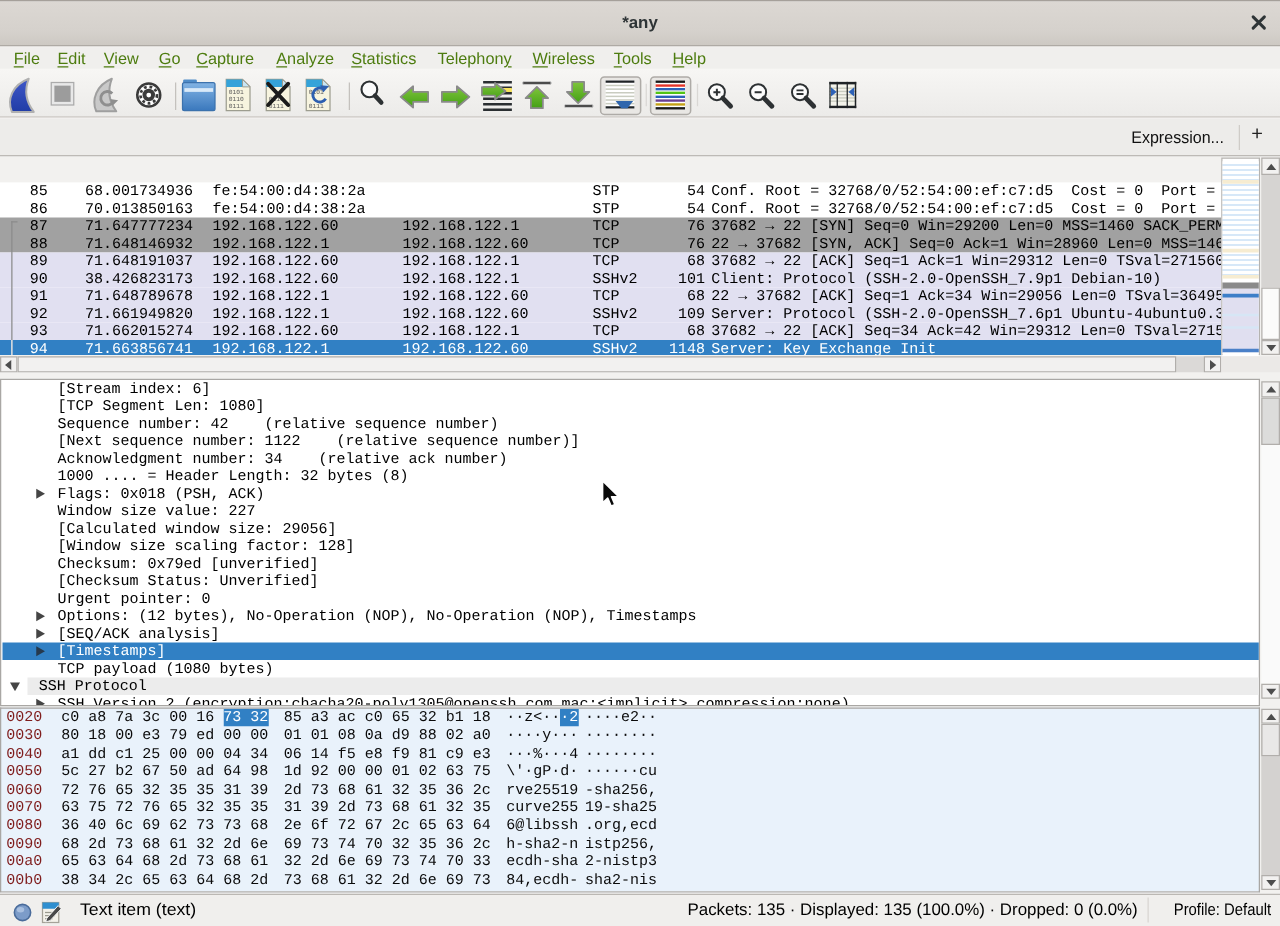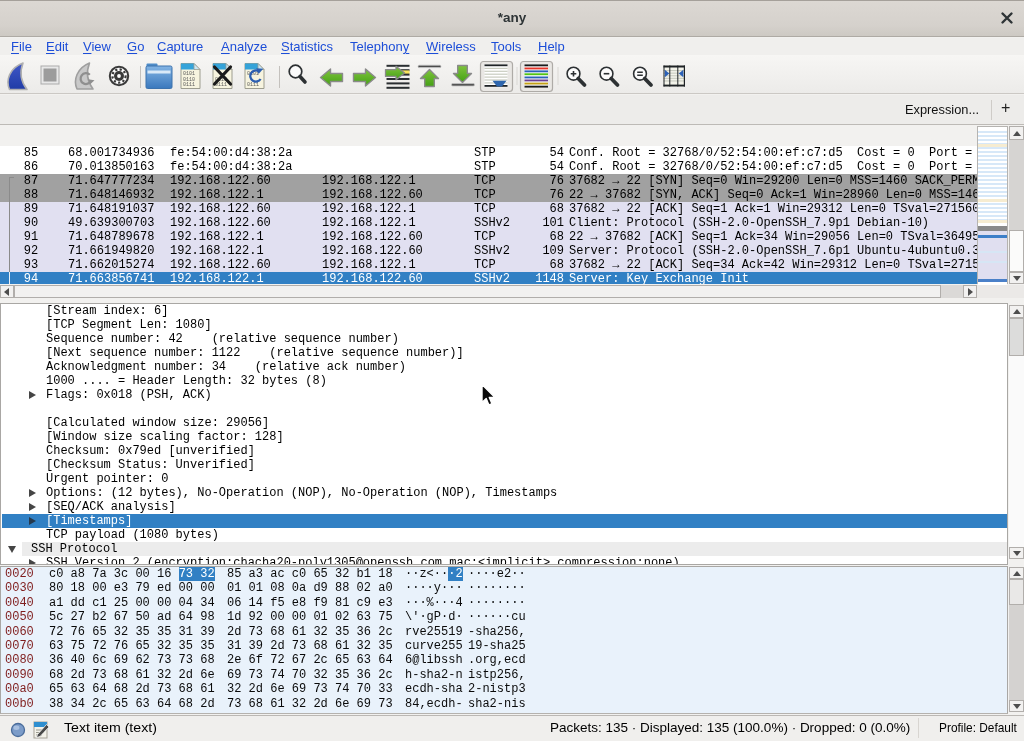--- a/index.html
+++ b/index.html
@@ -3,21 +3,21 @@
 <style>
 *{margin:0;padding:0;box-sizing:border-box}
 html,body{width:1024px;height:741px;overflow:hidden;font-family:"Liberation Sans",sans-serif;background:#f2f1ef}
 .abs{position:absolute}
 #win{position:relative;width:1024px;height:741px}
 
 #titlebar{left:0;top:0;width:1024px;height:37px;background:linear-gradient(#dcd8d3,#d5d1cc 70%,#cdc9c3);border-top:1px solid #a5a09a;border-bottom:1px solid #aeaaa4}
 #title{left:0;top:10px;width:1024px;text-align:center;font-size:13.5px;font-weight:bold;color:#2e3436}
 #closex{left:999px;top:10px;width:16px;height:16px;color:#2e3436;font-weight:bold;font-size:13px}
 
-#menubar{left:0;top:38px;width:1024px;height:17px;background:#f0efed;font-size:13px;color:#1d4ed8}
+#menubar{left:0;top:38px;width:1024px;height:17px;background:#f0efed;font-size:13px;color:#4d7c0f}
 .mi{position:absolute;top:1px;white-space:pre}
 .ul{text-decoration:underline;text-underline-offset:2px}
 
 #toolbar{left:0;top:55px;width:1024px;height:39px;background:linear-gradient(#f7f6f4,#ecebe9);border-bottom:1px solid #cbc8c4}
 
 #filterbar{left:0;top:95px;width:1024px;height:30px;background:#edecea;border-bottom:1px solid #bdbab6}
 #finput{left:4px;top:100px;width:888px;height:23px;background:#fff;border:1px solid #9a9792;border-radius:3px}
 #fgreen{left:17px;top:1px;width:813px;height:19px;background:#b5f6b5}
 #ftext{left:8px;top:2px;font-size:13.5px;color:#0a0a0a;transform:scaleX(1.08);transform-origin:0 0;white-space:nowrap}
 #fx{left:830px;top:1px;width:15px;height:19px;background:#8f8f8f;border-radius:2px}
@@ -244,21 +244,21 @@
 <div id="fsep" class="abs"></div>
 <span id="fplus" class="abs">+</span>
 
 
 <div id="plrows" class="abs">
 <div class="prow bg-w" style="top:0"><span class="c-no">85</span><span class="c-tm">68.001734936</span><span class="c-sr">fe:54:00:d4:38:2a</span><span class="c-pr">STP</span><span class="c-ln">54</span><span class="c-in">Conf. Root = 32768/0/52:54:00:ef:c7:d5  Cost = 0  Port = 0x8004</span></div>
 <div class="prow bg-w" style="top:14px"><span class="c-no">86</span><span class="c-tm">70.013850163</span><span class="c-sr">fe:54:00:d4:38:2a</span><span class="c-pr">STP</span><span class="c-ln">54</span><span class="c-in">Conf. Root = 32768/0/52:54:00:ef:c7:d5  Cost = 0  Port = 0x8004</span></div>
 <div class="prow bg-g" style="top:28px"><span class="c-no">87</span><span class="c-tm">71.647777234</span><span class="c-sr">192.168.122.60</span><span class="c-ds">192.168.122.1</span><span class="c-pr">TCP</span><span class="c-ln">76</span><span class="c-in">37682 → 22 [SYN] Seq=0 Win=29200 Len=0 MSS=1460 SACK_PERM=1</span></div>
 <div class="prow bg-g" style="top:42px"><span class="c-no">88</span><span class="c-tm">71.648146932</span><span class="c-sr">192.168.122.1</span><span class="c-ds">192.168.122.60</span><span class="c-pr">TCP</span><span class="c-ln">76</span><span class="c-in">22 → 37682 [SYN, ACK] Seq=0 Ack=1 Win=28960 Len=0 MSS=1460</span></div>
 <div class="prow bg-l" style="top:56px"><span class="c-no">89</span><span class="c-tm">71.648191037</span><span class="c-sr">192.168.122.60</span><span class="c-ds">192.168.122.1</span><span class="c-pr">TCP</span><span class="c-ln">68</span><span class="c-in">37682 → 22 [ACK] Seq=1 Ack=1 Win=29312 Len=0 TSval=2715606</span></div>
-<div class="prow bg-l" style="top:70px"><span class="c-no">90</span><span class="c-tm">49.639300703</span><span class="c-sr">192.168.122.60</span><span class="c-ds">192.168.122.1</span><span class="c-pr">SSHv2</span><span class="c-ln">101</span><span class="c-in">Client: Protocol (SSH-2.0-OpenSSH_7.9p1 Debian-10)</span></div>
+<div class="prow bg-l" style="top:70px"><span class="c-no">90</span><span class="c-tm">38.426823173</span><span class="c-sr">192.168.122.60</span><span class="c-ds">192.168.122.1</span><span class="c-pr">SSHv2</span><span class="c-ln">101</span><span class="c-in">Client: Protocol (SSH-2.0-OpenSSH_7.9p1 Debian-10)</span></div>
 <div class="prow bg-l" style="top:84px"><span class="c-no">91</span><span class="c-tm">71.648789678</span><span class="c-sr">192.168.122.1</span><span class="c-ds">192.168.122.60</span><span class="c-pr">TCP</span><span class="c-ln">68</span><span class="c-in">22 → 37682 [ACK] Seq=1 Ack=34 Win=29056 Len=0 TSval=36495</span></div>
 <div class="prow bg-l" style="top:98px"><span class="c-no">92</span><span class="c-tm">71.661949820</span><span class="c-sr">192.168.122.1</span><span class="c-ds">192.168.122.60</span><span class="c-pr">SSHv2</span><span class="c-ln">109</span><span class="c-in">Server: Protocol (SSH-2.0-OpenSSH_7.6p1 Ubuntu-4ubuntu0.3</span></div>
 <div class="prow bg-l" style="top:112px"><span class="c-no">93</span><span class="c-tm">71.662015274</span><span class="c-sr">192.168.122.60</span><span class="c-ds">192.168.122.1</span><span class="c-pr">TCP</span><span class="c-ln">68</span><span class="c-in">37682 → 22 [ACK] Seq=34 Ack=42 Win=29312 Len=0 TSval=2715</span></div>
 <div class="prow bg-s" style="top:126px"><span class="c-no">94</span><span class="c-tm">71.663856741</span><span class="c-sr">192.168.122.1</span><span class="c-ds">192.168.122.60</span><span class="c-pr">SSHv2</span><span class="c-ln">1148</span><span class="c-in">Server: Key Exchange Init</span></div>
 </div>
 <div id="convtick" class="abs"></div>
 <div id="convline" class="abs"></div>
 <div class="abs" style="left:9px;top:272px;width:1px;height:12px;background:#e8f0f8"></div>
 
 <div id="minimap" class="abs">
@@ -307,20 +307,21 @@
 <div class="arr abs" style="left:1012.5px;top:704px;border-left:4px solid transparent;border-right:4px solid transparent;border-top:5px solid #4d4d4d"></div>
 
 <div id="details" class="abs">
 <div class="drow" style="top:0px"><span style="position:absolute;left:44px">[Stream index: 6]</span></div>
 <div class="drow" style="top:14px"><span style="position:absolute;left:44px">[TCP Segment Len: 1080]</span></div>
 <div class="drow" style="top:28px"><span style="position:absolute;left:44px">Sequence number: 42    (relative sequence number)</span></div>
 <div class="drow" style="top:42px"><span style="position:absolute;left:44px">[Next sequence number: 1122    (relative sequence number)]</span></div>
 <div class="drow" style="top:56px"><span style="position:absolute;left:44px">Acknowledgment number: 34    (relative ack number)</span></div>
 <div class="drow" style="top:70px"><span style="position:absolute;left:44px">1000 .... = Header Length: 32 bytes (8)</span></div>
 <div class="drow" style="top:84px"><span class="tri-r" style="left:27px;top:3px"></span><span style="position:absolute;left:44px">Flags: 0x018 (PSH, ACK)</span></div>
+<div class="drow" style="top:98px"><span style="position:absolute;left:44px">Window size value: 227</span></div>
 <div class="drow" style="top:112px"><span style="position:absolute;left:44px">[Calculated window size: 29056]</span></div>
 <div class="drow" style="top:126px"><span style="position:absolute;left:44px">[Window size scaling factor: 128]</span></div>
 <div class="drow" style="top:140px"><span style="position:absolute;left:44px">Checksum: 0x79ed [unverified]</span></div>
 <div class="drow" style="top:154px"><span style="position:absolute;left:44px">[Checksum Status: Unverified]</span></div>
 <div class="drow" style="top:168px"><span style="position:absolute;left:44px">Urgent pointer: 0</span></div>
 <div class="drow" style="top:182px"><span class="tri-r" style="left:27px;top:3px"></span><span style="position:absolute;left:44px">Options: (12 bytes), No-Operation (NOP), No-Operation (NOP), Timestamps</span></div>
 <div class="drow" style="top:196px"><span class="tri-r" style="left:27px;top:3px"></span><span style="position:absolute;left:44px">[SEQ/ACK analysis]</span></div>
 <div class="drow" style="top:210px;background:#3180c4;color:#fff"><span class="tri-r" style="left:27px;top:3px;border-left-color:#26394d"></span><span style="position:absolute;left:44px">[Timestamps]</span></div>
 <div class="drow" style="top:224px"><span style="position:absolute;left:44px">TCP payload (1080 bytes)</span></div>
 <div class="drow" style="top:238px"><span style="position:absolute;left:20px;top:0;width:986px;height:14px;background:#ececec"></span><span class="tri-d" style="left:6px;top:4px"></span><span style="position:absolute;left:29px">SSH Protocol</span></div>

